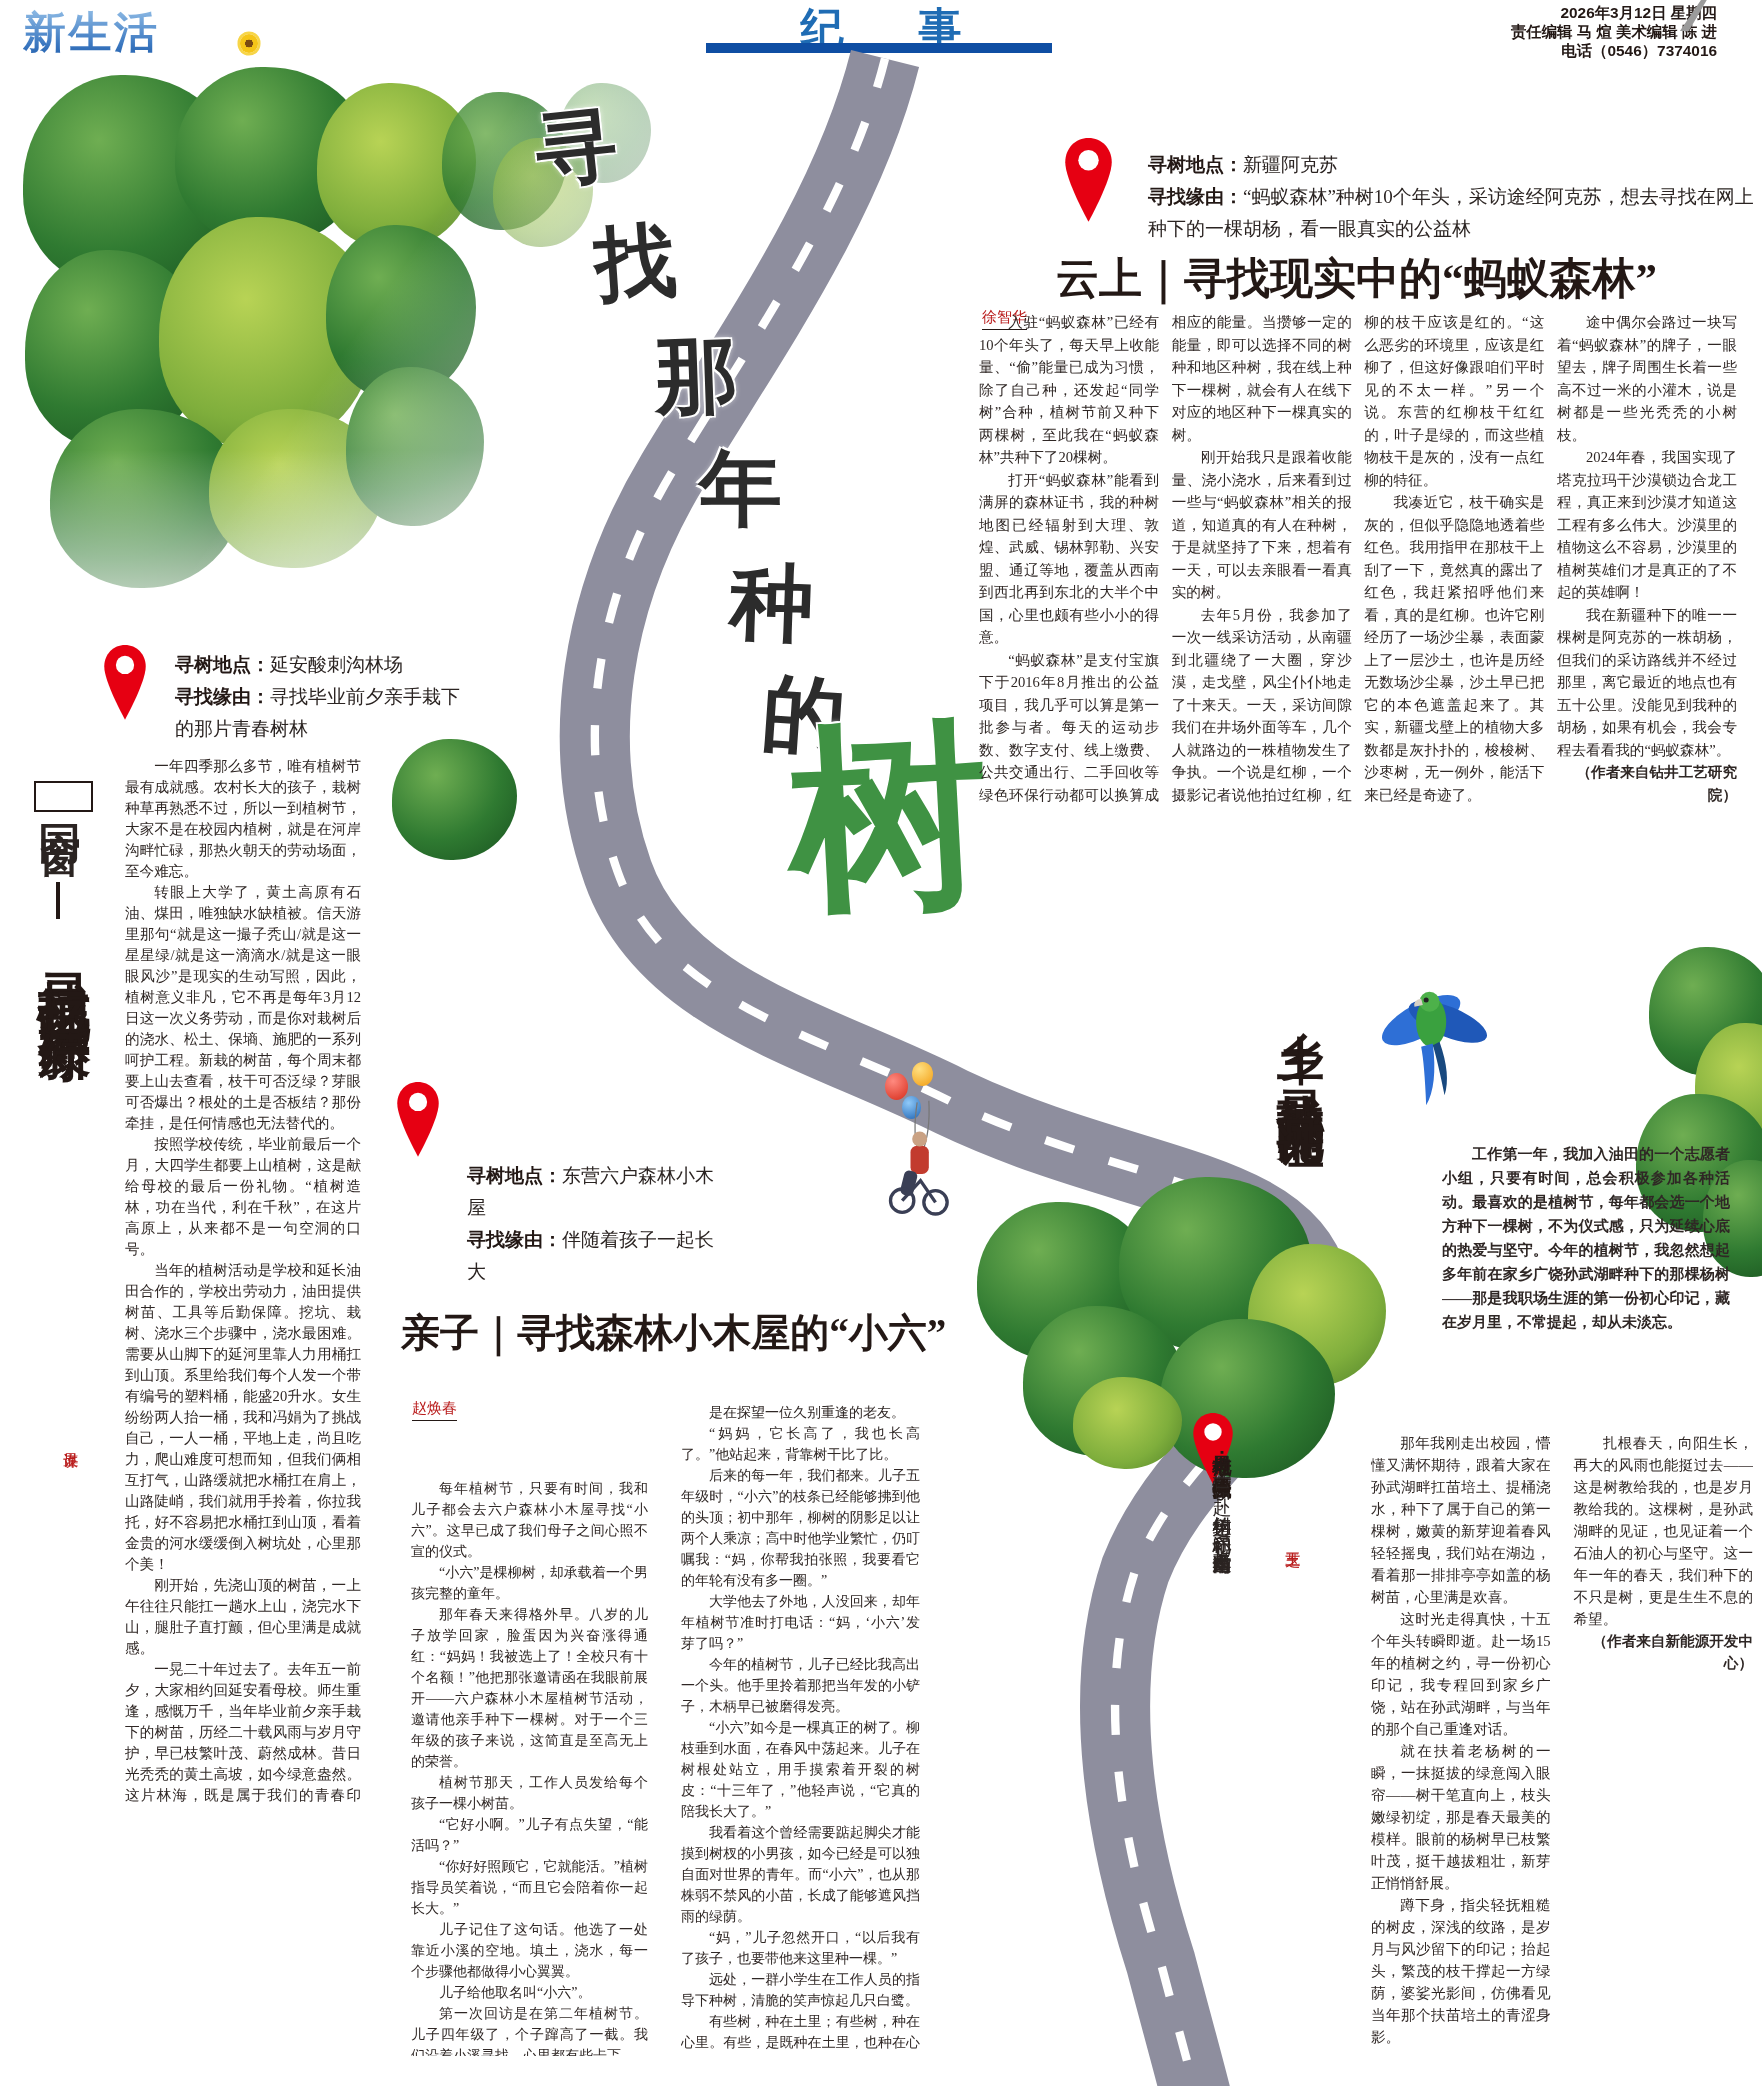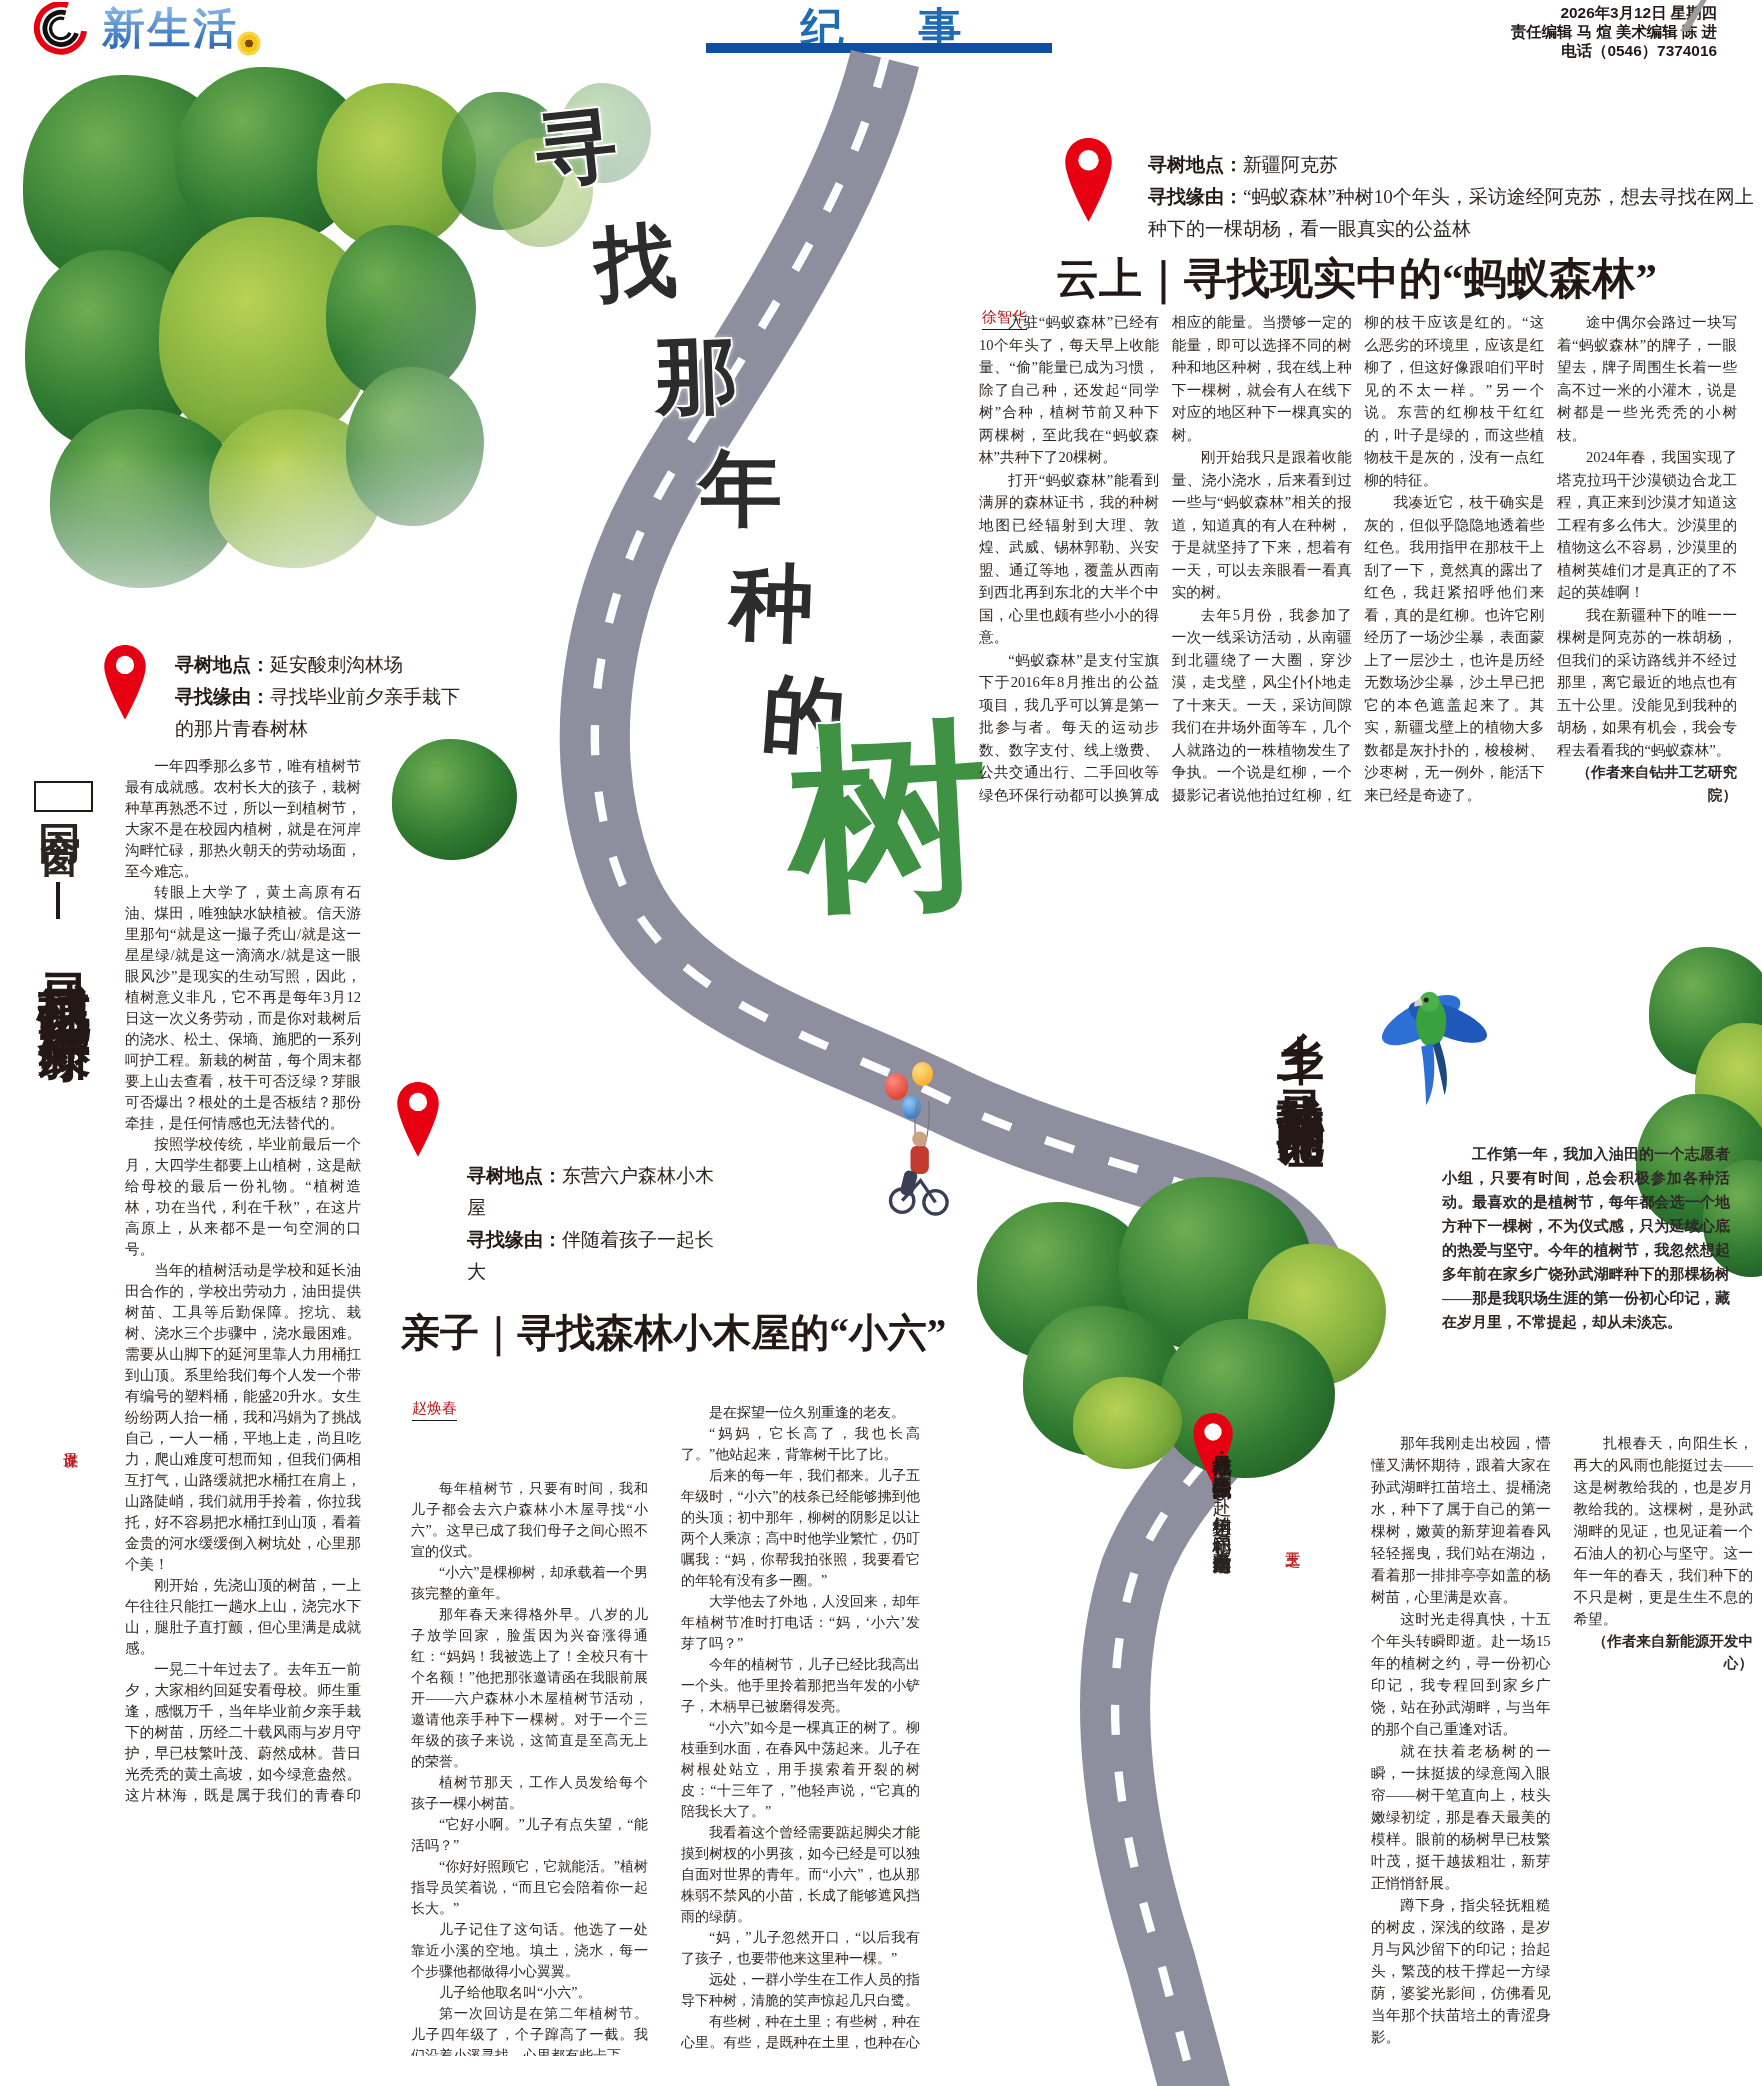--- a/index.html
+++ b/index.html
@@ -3,21 +3,21 @@
 <meta charset="utf-8">
 <style>
   html,body{margin:0;padding:0;background:#e8e8e8;}
   #page{position:relative;width:1763px;height:2510px;background:#fff;overflow:hidden;
         font-family:"Liberation Serif","DejaVu Serif",serif;color:#2b2422;}
   .sans{font-family:"Liberation Sans","DejaVu Sans",sans-serif;}
   .abs{position:absolute;}
 
   
   #masthead{position:absolute;left:0;top:0;width:1763px;height:71px;}
-  #logo{position:absolute;left:23px;top:4.2px;height:50px;display:flex;align-items:center;}
+  #logo{position:absolute;left:23px;top:4.2px;height:50px;display:flex;align-items:center;flex-direction:column;}
   #logo-text{font-weight:bold;font-size:43px;letter-spacing:2.5px;
     background:linear-gradient(#8cb9e4 10%,#3a77c0 70%,#1f5aa8);
     -webkit-background-clip:text;background-clip:text;color:transparent;}
   #sunflower{position:absolute;left:217px;top:30px;width:18.4px;height:18.4px;border-radius:50%;
     background:radial-gradient(circle,#7a4a12 0 30%,#f5c518 31% 100%);box-shadow:0 0 0 2.5px #f7d548;}
   #section-title{position:absolute;left:710px;top:0px;width:342px;text-align:center;
     font-size:43px;font-weight:bold;color:#1f6cb4;letter-spacing:75px;text-indent:75px;}
   #section-bar{position:absolute;left:706px;top:43px;width:346px;height:10px;background:#0f4ea3;}
   #head-right{position:absolute;right:46px;top:2.5px;text-align:right;font-weight:bold;
     font-size:15.4px;line-height:19px;color:#231815;}

